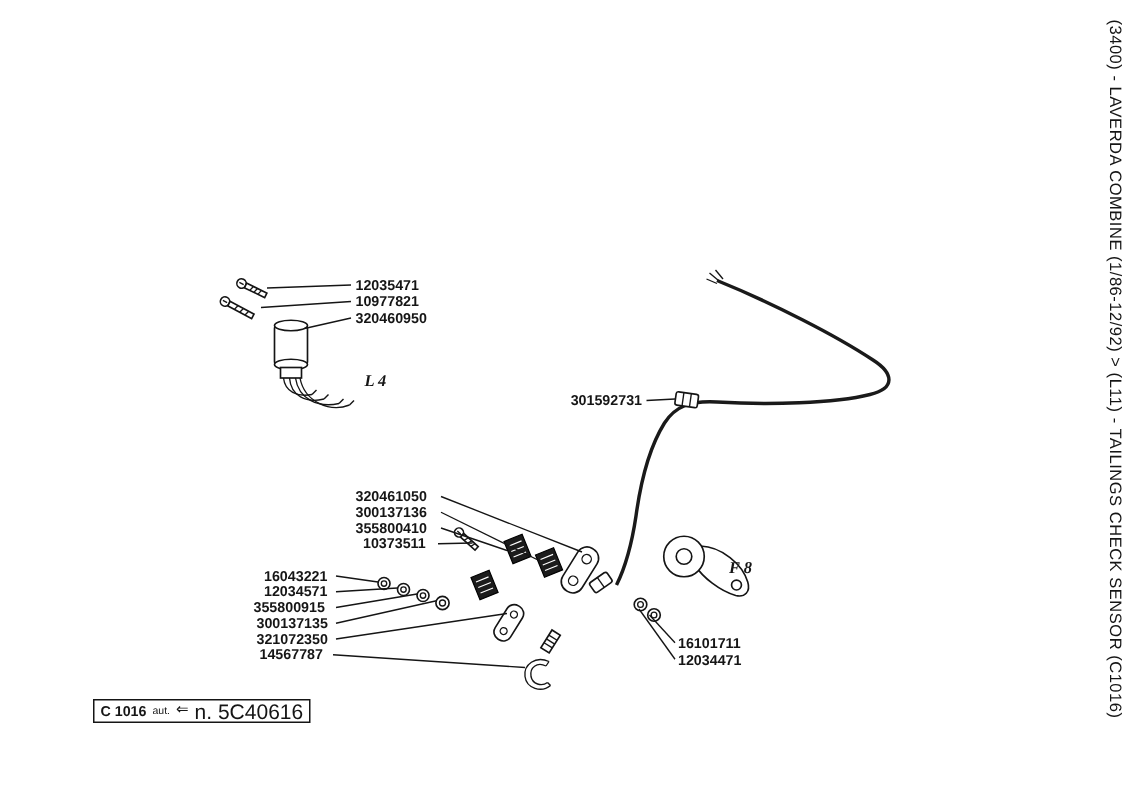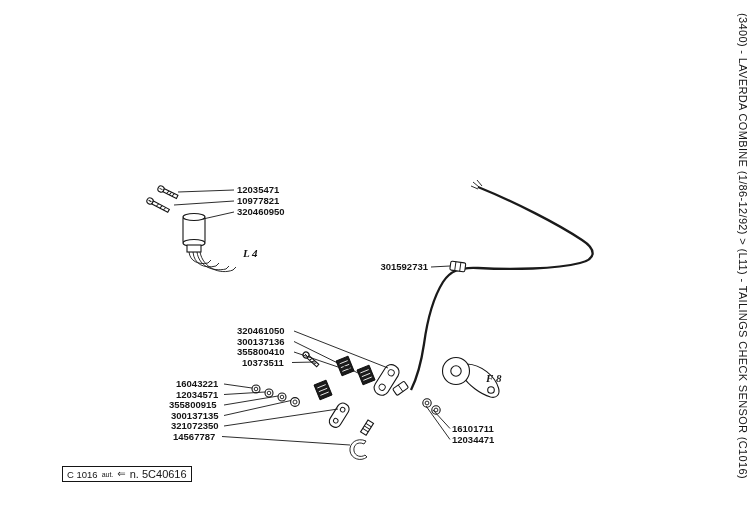--- a/index.html
+++ b/index.html
@@ -32,24 +32,24 @@
     height: 16px;
     border: 1.3px solid #151515;
     display: flex;
     align-items: center;
     padding: 0 4px;
     gap: 4px;
     color: #151515;
     background: #ffffff;
     box-sizing: border-box;
   }
-  .footer-code   { font-weight: normal; font-size: 9.5px; }
+  .footer-code   { font-weight: bold; font-size: 9.5px; }
   .footer-aut    { font-size: 7px; }
   .footer-arrow  { font-size: 10px; line-height: 1; }
-  .footer-serial { font-size: 11px; }
+  .footer-serial { font-size: 14px; }
 
   .pn  { font-family: "Liberation Sans", sans-serif; font-size: 9.5px; font-weight: bold; fill: #151515; }
   .ref { font-family: "Liberation Serif", serif; font-size: 11px; font-style: italic; font-weight: bold; fill: #151515; }
   .ln      { stroke: #151515; stroke-width: 0.9; }
   .outline { fill: #ffffff; stroke: #151515; stroke-width: 1.1; }
   .thin    { fill: none; stroke: #151515; stroke-width: 0.9; }
   .dark    { fill: #1c1c1c; stroke: #000000; stroke-width: 0.8; }
   .cable   { fill: none; stroke: #1a1a1a; stroke-width: 2.3; }
 </style>
 </head>

